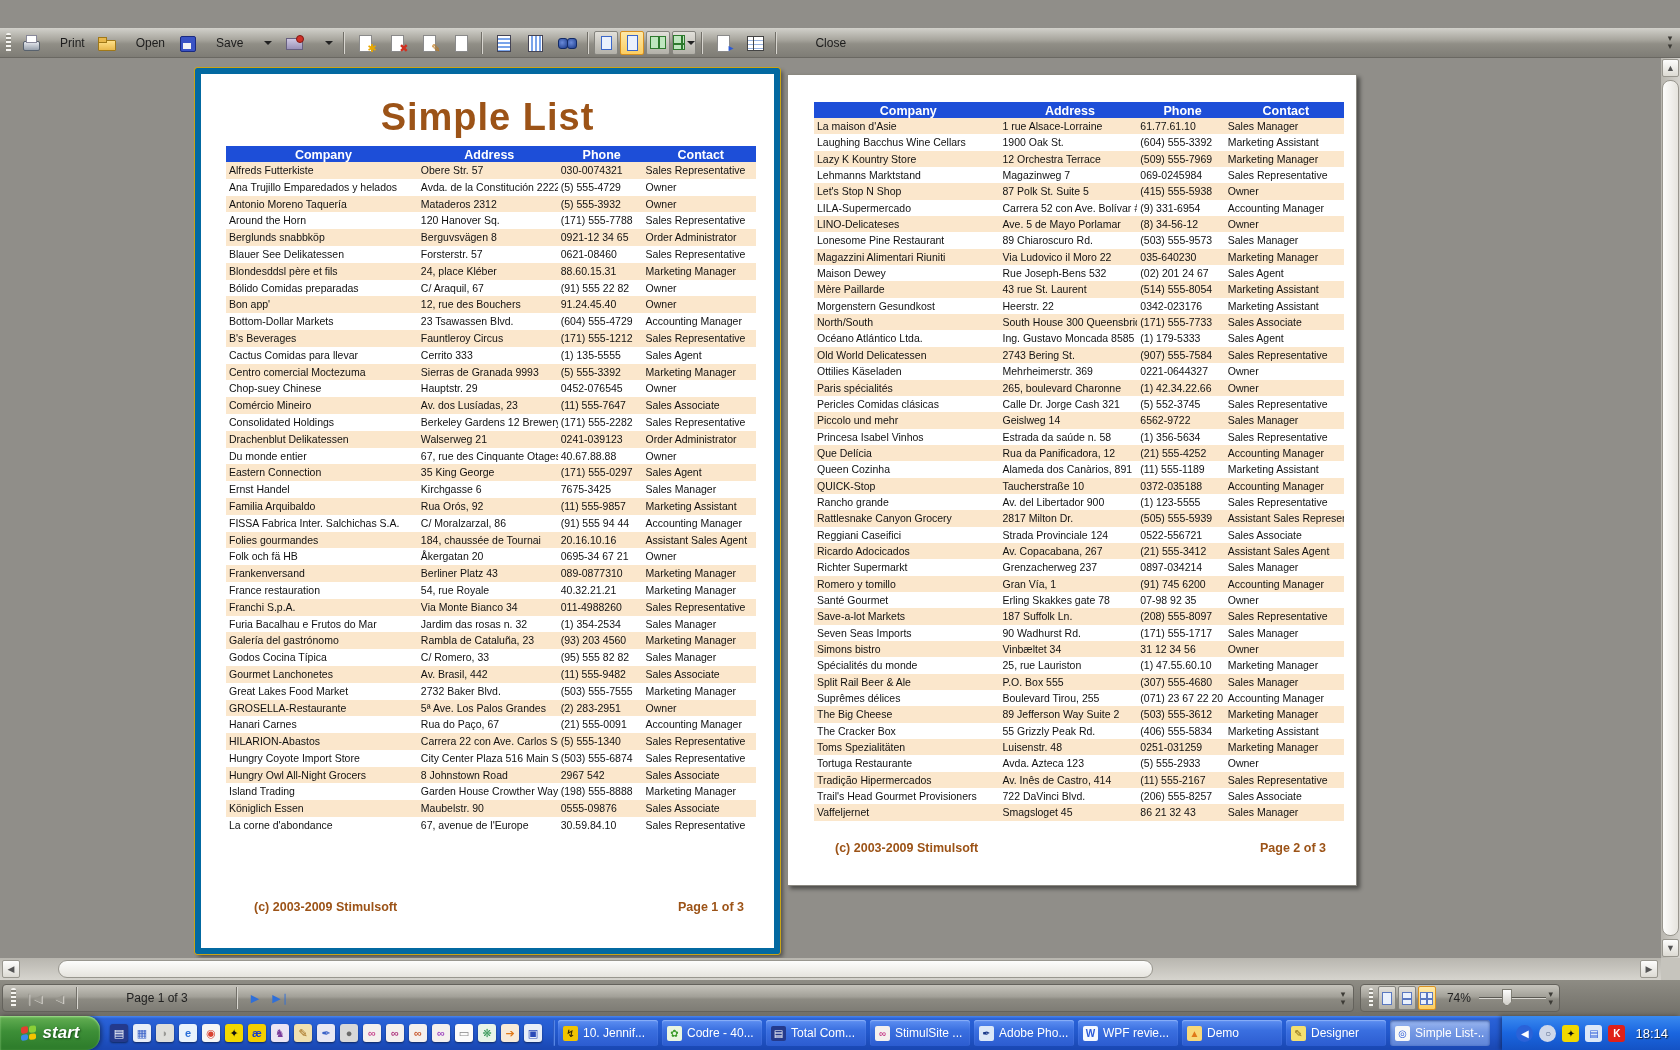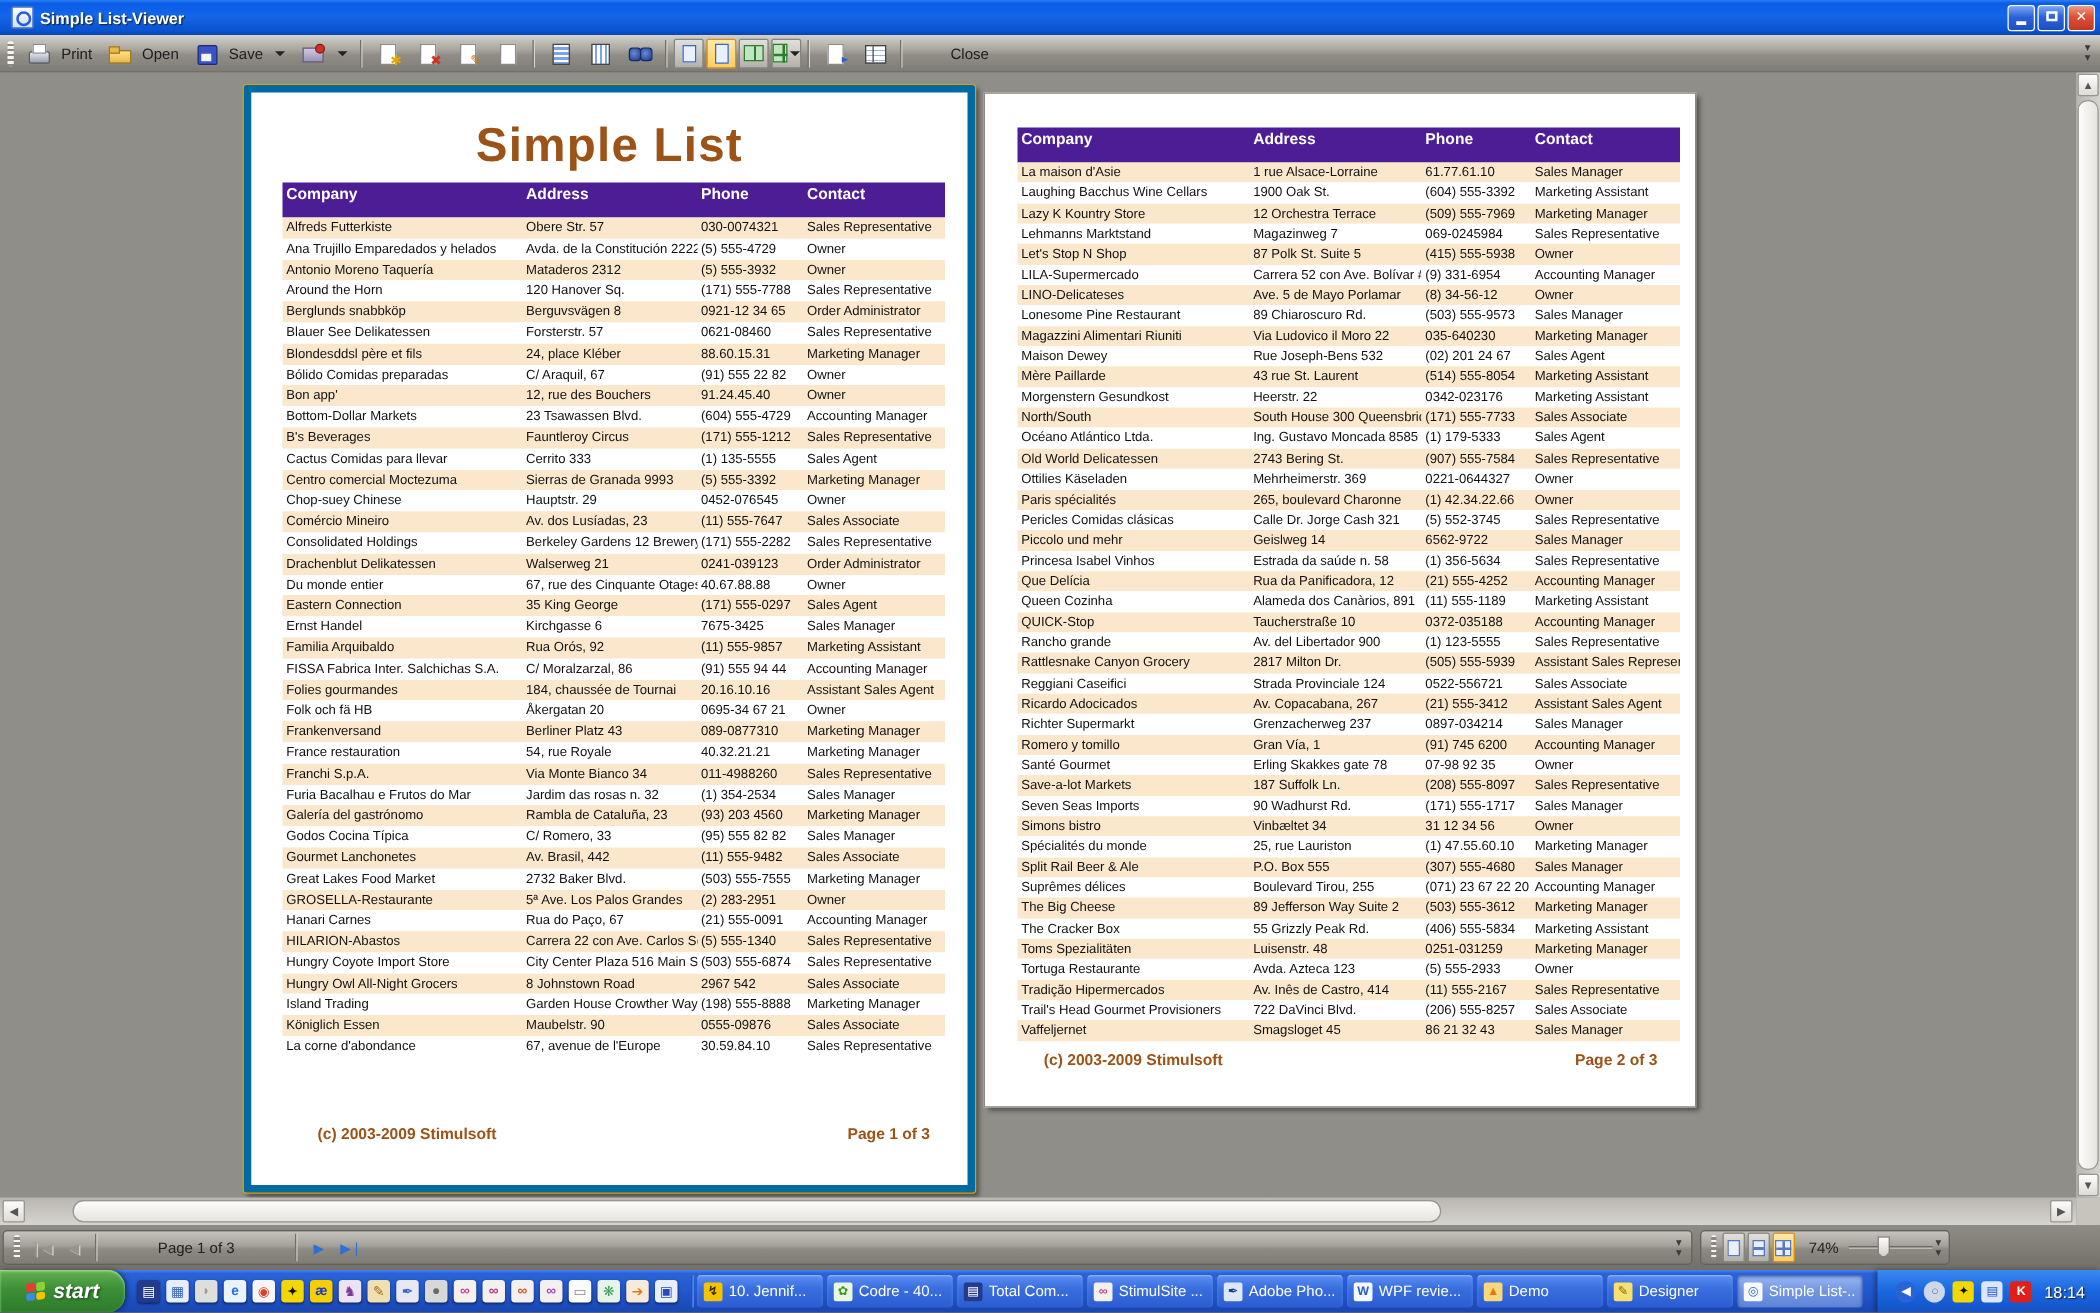--- a/index.html
+++ b/index.html
@@ -21,21 +21,21 @@
     font-size:11px;text-align:center;line-height:19px;font-weight:bold;}
   .wbtn.close{background:linear-gradient(180deg,#f09a80,#dd5036 45%,#c03a20);}
   .wbtn .minbar{display:block;width:8px;height:3px;background:#fff;margin:12px auto 0;}
   .wbtn .restbox{display:block;width:9px;height:8px;border:2px solid #fff;margin:4px auto 0;}
 
   
   .toolbar{position:absolute;left:0;top:28px;width:1680px;height:30px;
     background:linear-gradient(180deg,#d2d1cb 0%,#a8a69e 40%,#908e86 55%,#7e7c75 100%);
     border-bottom:1px solid #6a6862;display:flex;align-items:center;padding-left:2px;}
   .grip{width:5px;height:20px;margin:0 4px;background:repeating-linear-gradient(180deg,#f5f4f0 0 2px,#8a887f 2px 4px);border-radius:2px;}
-  .tbtn{display:flex;align-items:center;gap:8px;padding:2px 6px;border-radius:3px;color:#1d1d1d;font-size:12px;}
+  .tbtn{display:flex;align-items:center;gap:19px;padding:2px 6px;border-radius:3px;color:#1d1d1d;font-size:12px;}
   .tsep{width:2px;height:22px;margin:0 4px;border-left:1px solid #716f68;border-right:1px solid #d8d6d0;}
   .tarrow{width:0;height:0;border-left:4px solid transparent;border-right:4px solid transparent;border-top:4px solid #222;margin-left:2px;}
   .ti{width:20px;height:20px;position:relative;display:inline-block;}
   .ti-print::before{content:"";position:absolute;left:2px;top:8px;width:15px;height:8px;border:1px solid #58626e;border-radius:2px;background:linear-gradient(180deg,#e6e9ee,#97a0ac);}
   .ti-print::after{content:"";position:absolute;left:5px;top:2px;width:9px;height:6px;background:#fff;border:1px solid #889;}
   .ti-open::before{content:"";position:absolute;left:1px;top:7px;width:16px;height:9px;background:linear-gradient(180deg,#ffe088,#e8b84c);border:1px solid #a07818;border-radius:1px;}
   .ti-open::after{content:"";position:absolute;left:1px;top:4px;width:7px;height:4px;background:#e8b84c;border:1px solid #a07818;}
   .ti-save::before{content:"";position:absolute;left:3px;top:3px;width:14px;height:14px;background:#3a53c4;border:1px solid #1a2a80;border-radius:2px;}
   .ti-save::after{content:"";position:absolute;left:6px;top:10px;width:8px;height:6px;background:#f4f4f4;}
   .ti-export::before{content:"";position:absolute;left:2px;top:5px;width:15px;height:10px;background:linear-gradient(180deg,#cfc8e2,#9a92b8);border:1px solid #67607f;}
@@ -72,21 +72,21 @@
   .page{position:absolute;background:#fff;}
   .page1{left:195px;top:68px;width:585px;height:886px;border:6px solid #0369a1;outline:1px solid #caa416;
     border-radius:2px;box-shadow:3px 3px 4px rgba(0,0,0,.45);}
   .page2{left:787px;top:74px;width:570px;height:812px;border:1px solid #8a8880;
     box-shadow:3px 3px 4px rgba(0,0,0,.45);}
   .rtitle{position:absolute;left:0;top:22px;width:100%;text-align:center;
     font-size:38px;font-weight:bold;color:#9c5317;letter-spacing:1px;}
   .rtable{position:absolute;}
   .p1 .rtable{left:25px;top:72px;width:530px;}
   .p2 .rtable{left:26px;top:27px;width:530px;}
-  .rhead{display:flex;background:#4c1d95;height:28px;}
+  .rhead{display:flex;background:#1d4ed8;height:16px;text-align:center;}
   .hc{color:#fff;font-weight:bold;font-size:12.5px;line-height:18px;padding-left:3px;overflow:hidden;white-space:nowrap;}
   .rrow{display:flex;background:#fff;}
   .p1 .rrow{height:16.8px;line-height:16.8px;}
   .p2 .rrow{height:16.35px;line-height:16.35px;}
   .rrow.alt{background:#fbe7cc;}
   .cell{font-size:10.5px;color:#111;padding-left:3px;white-space:nowrap;overflow:hidden;}
   .c0{width:36.2%;} .c1{width:26.4%;} .c2{width:16%;} .c3{width:21.4%;}
   .p2 .c0{width:35%;} .p2 .c1{width:26%;} .p2 .c2{width:16.5%;} .p2 .c3{width:22.5%;}
   .rfooter{position:absolute;left:25px;right:30px;display:flex;justify-content:space-between;
     font-weight:bold;font-size:12.5px;color:#9c5317;}
@@ -162,33 +162,20 @@
     background:linear-gradient(180deg,#3a8af0 0%,#1a66e0 50%,#1452c4 100%);box-shadow:-2px 0 4px rgba(0,0,0,.35);}
   .ticon{width:17px;height:17px;border-radius:3px;display:flex;align-items:center;justify-content:center;font-size:10px;font-weight:bold;}
   .ticon.round{border-radius:50%;}
   .clock{color:#fff;font-size:13px;margin-left:4px;text-shadow:1px 1px 1px #123;}
 </style>
 </head>
 <body>
 
 <div class="screen">
 
-  <div class="titlebar">
-    <span class="appicon"></span>
-    <span class="apptitle">Simple List-Viewer</span>
-    <span class="winbtns">
-      <span class="wbtn">
-          <span class="minbar"></span>
-        </span>
-      <span class="wbtn">
-          <span class="restbox"></span>
-        </span>
-      <span class="wbtn close">✕</span>
-    </span>
-  </div>
 
   <div class="toolbar">
     <span class="grip"></span>
     <span class="tbtn">
       <span class="ti ti-print"></span>
       <span>Print</span>
     </span>
     <span class="tbtn">
       <span class="ti ti-open"></span>
       <span>Open</span>

